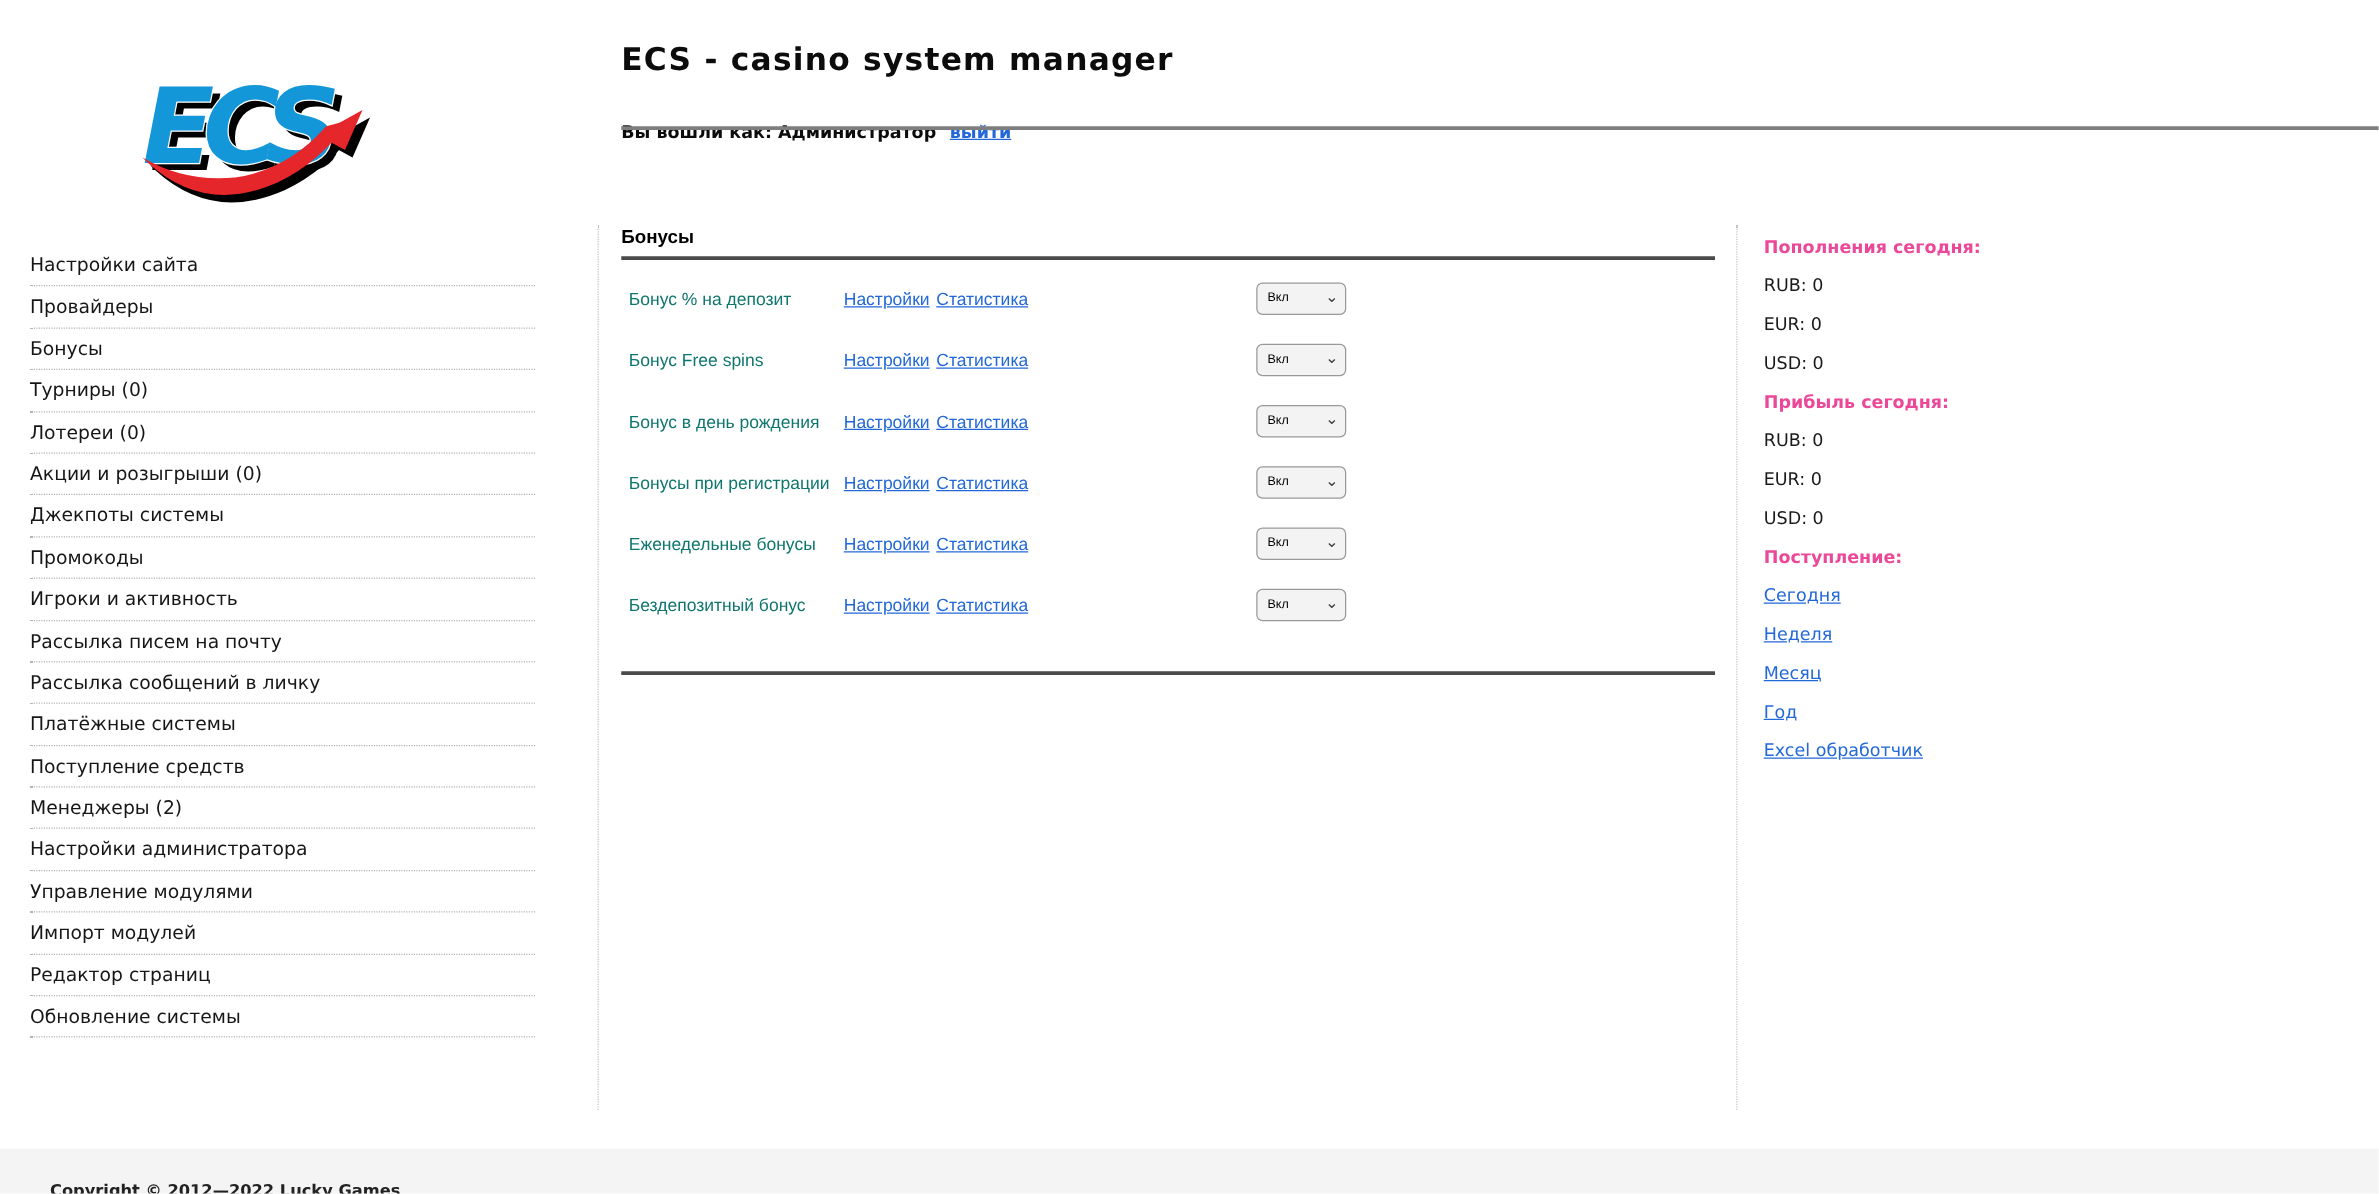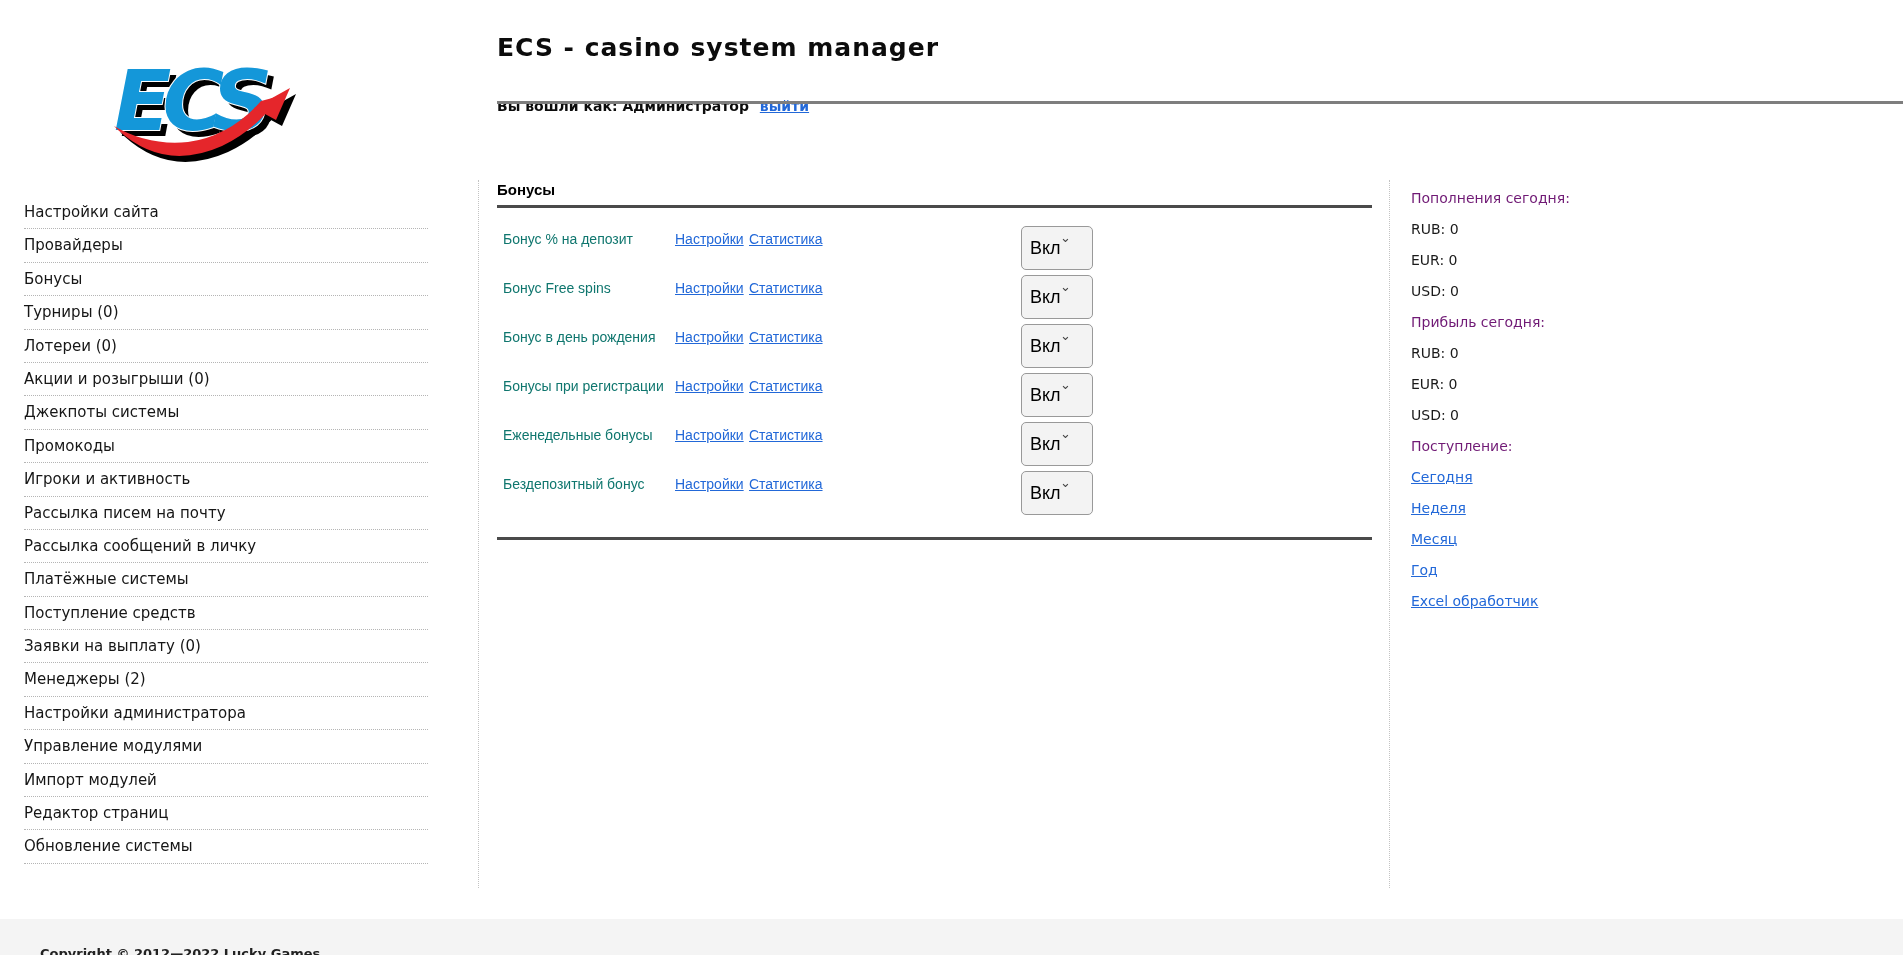--- a/index.html
+++ b/index.html
@@ -39,30 +39,30 @@
                 font-size:15px;font-weight:bold;color:#000;}
   .main-rule{position:absolute;left:497px;width:875px;height:3px;background:var(--rule-dark);}
   .main-rule.top{top:205px;}
   .main-rule.bottom{top:537px;}
   .rows{position:absolute;left:497px;top:214px;width:875px;font-family:"Liberation Sans",sans-serif;}
   .bonus-row{position:relative;height:49px;display:flex;align-items:center;padding-left:6px;font-size:14px;}
   .row-label{width:172px;color:#0f766e;}
   .row-link{color:var(--link-blue);text-decoration:underline;cursor:pointer;}
   .row-link.settings{width:74px;}
   .select-wrap{position:absolute;left:508px;top:50%;transform:translateY(-50%);width:72px;height:26px;}
-  .select-wrap select{appearance:none;-webkit-appearance:none;width:72px;height:44px;
+  .select-wrap select{appearance:none;-webkit-appearance:none;width:72px;height:26px;
       border:1px solid #999;border-radius:5px;background:#f3f3f3;
-      font-family:"Liberation Sans",sans-serif;font-size:18px;color:#000;padding:0 20px 0 8px;cursor:pointer;margin-left:16px;}
+      font-family:"Liberation Sans",sans-serif;font-size:10px;color:#000;padding:0 20px 0 8px;cursor:pointer;}
   .select-wrap .chev{position:absolute;right:6px;top:45%;transform:translateY(-50%);
       font-size:13px;color:#444;pointer-events:none;line-height:1;}
 
   
   .rpanel{position:absolute;left:1411px;top:182px;width:320px;}
   .rp-line{height:31px;display:flex;align-items:center;font-size:14px;color:#1a1a1a;white-space:nowrap;}
-  .rp-line.bold{font-weight:normal;color:#701a75;}
+  .rp-line.bold{font-weight:bold;color:#ec4899;}
   .rp-line a{color:var(--link-blue);text-decoration:underline;cursor:pointer;}
 
   
   .footer{position:absolute;left:0;top:919px;width:1903px;height:36px;background:var(--footer-bg);overflow:hidden;}
   .footer .copy{position:absolute;left:40px;top:27px;font-size:13px;font-weight:bold;color:#222;white-space:nowrap;}
 </style>
 </head>
 <body>
 
 <div class="logo">
@@ -94,21 +94,20 @@
   <div class="side-item">Турниры (0)</div>
   <div class="side-item">Лотереи (0)</div>
   <div class="side-item">Акции и розыгрыши (0)</div>
   <div class="side-item">Джекпоты системы</div>
   <div class="side-item">Промокоды</div>
   <div class="side-item">Игроки и активность</div>
   <div class="side-item">Рассылка писем на почту</div>
   <div class="side-item">Рассылка сообщений в личку</div>
   <div class="side-item">Платёжные системы</div>
   <div class="side-item">Поступление средств</div>
-  <div class="side-item">Заявки на выплату (0)</div>
   <div class="side-item">Менеджеры (2)</div>
   <div class="side-item">Настройки администратора</div>
   <div class="side-item">Управление модулями</div>
   <div class="side-item">Импорт модулей</div>
   <div class="side-item">Редактор страниц</div>
   <div class="side-item">Обновление системы</div>
 </div>
 
 <div class="vdiv left"></div>
 <div class="vdiv right"></div>

